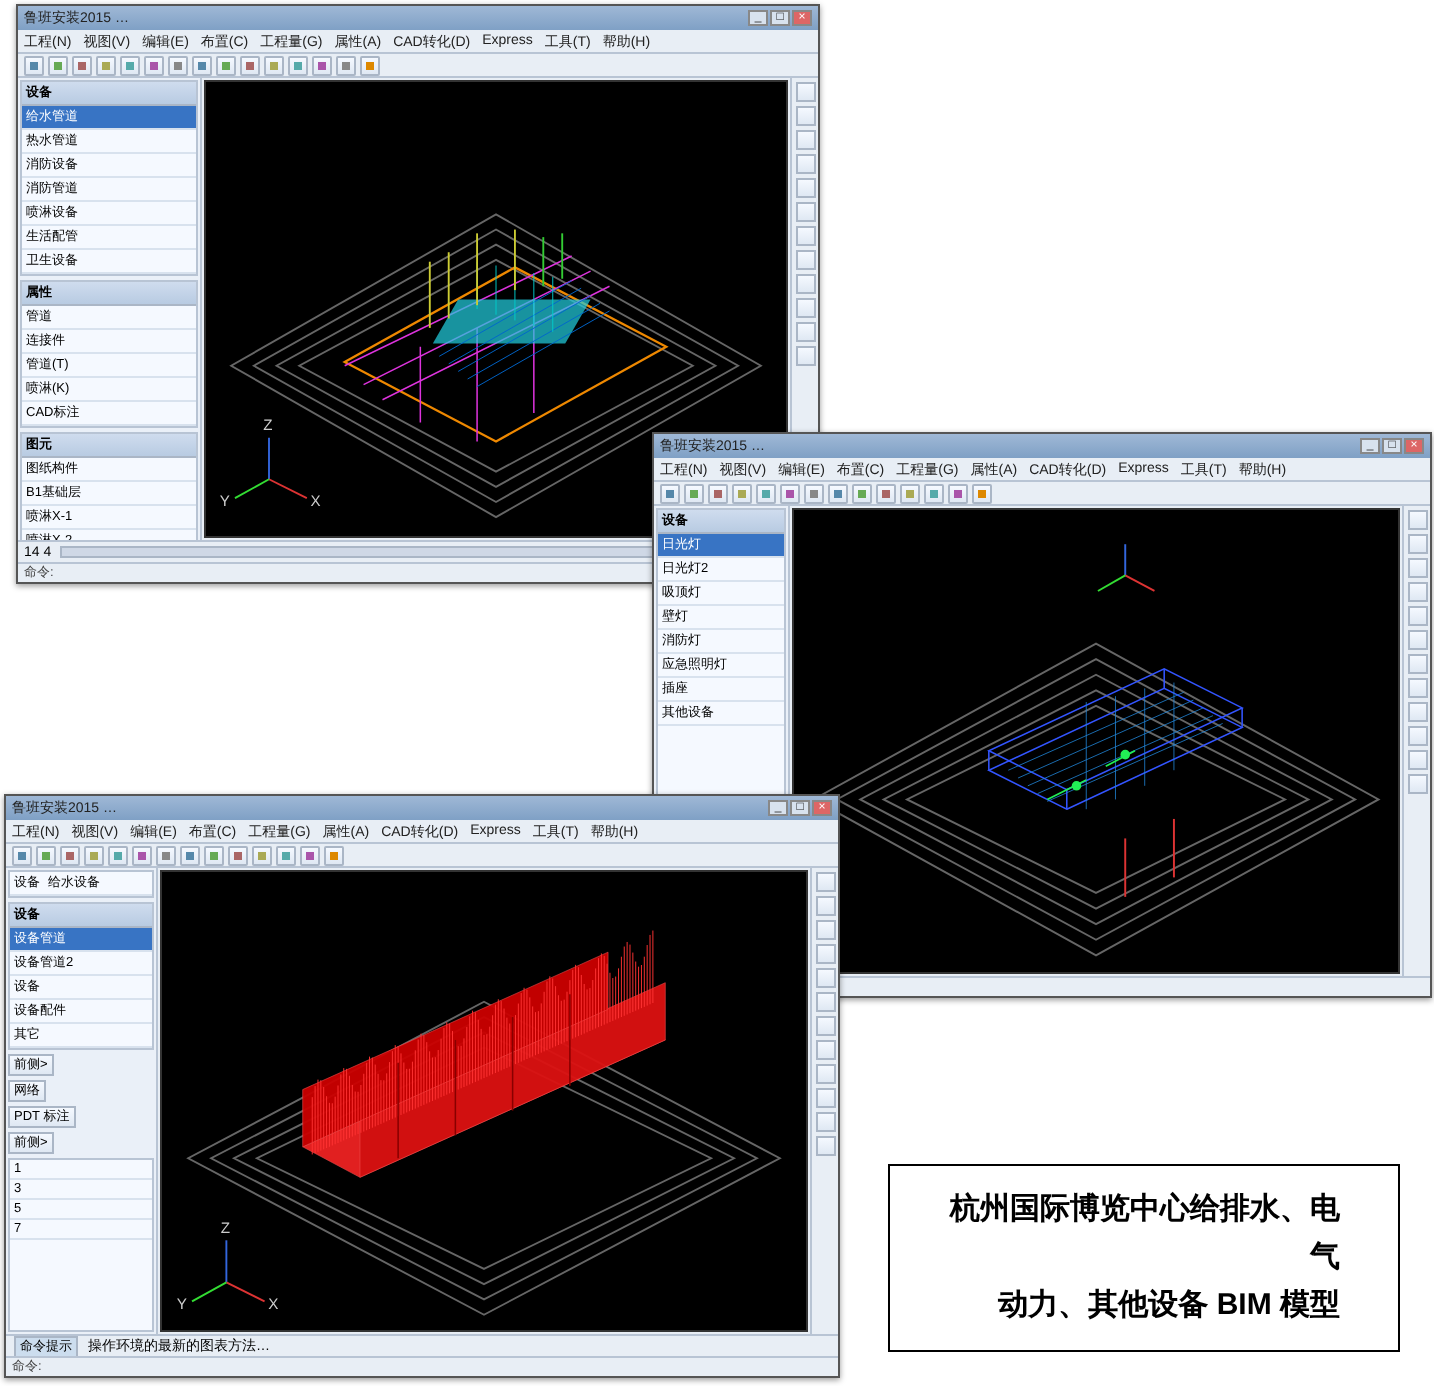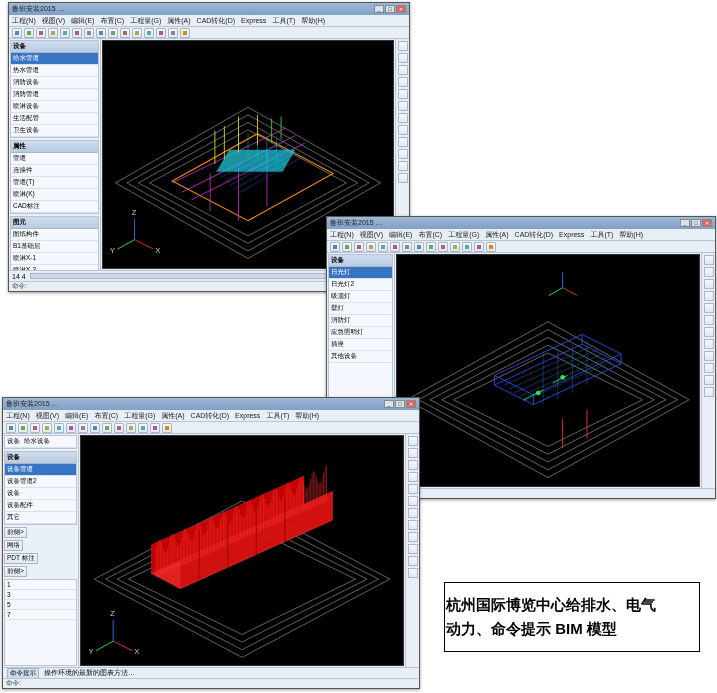--- a/index.html
+++ b/index.html
@@ -170,24 +170,25 @@
   .axis text{fill:#ccc;font-size:8px;}
   
   .model1 rect{opacity:.8}
   
   .caption {
     position:absolute;
     left:444px; top:582px;
     width:256px;
     border:1px solid #000;
     background:#fff;
-    padding:10px 1px;
+    padding:10px 29px;
     font-size:15px;
     line-height:1.6;
     font-weight:bold;
+    text-align:right;
   }
 </style>
 </head>
 <body>
 
 <div class="cad-window w1">
   <div class="titlebar">
     <span>鲁班安装2015 …</span>
     <span class="spacer"></span>
     <span class="winbtn">_</span>
@@ -706,14 +707,14 @@
     <span class="small-btn" style="background:#cde">命令提示</span>
     <span>操作环境的最新的图表方法…</span>
   </div>
   <div class="statusbar">
     <span>命令:</span>
   </div>
 </div>
 
 <div class="caption">
   <div>杭州国际博览中心给排水、电气</div>
-  <div>动力、命令提示 BIM 模型</div>
+  <div>动力、其他设备 BIM 模型</div>
 </div>
 
 </body></html>

